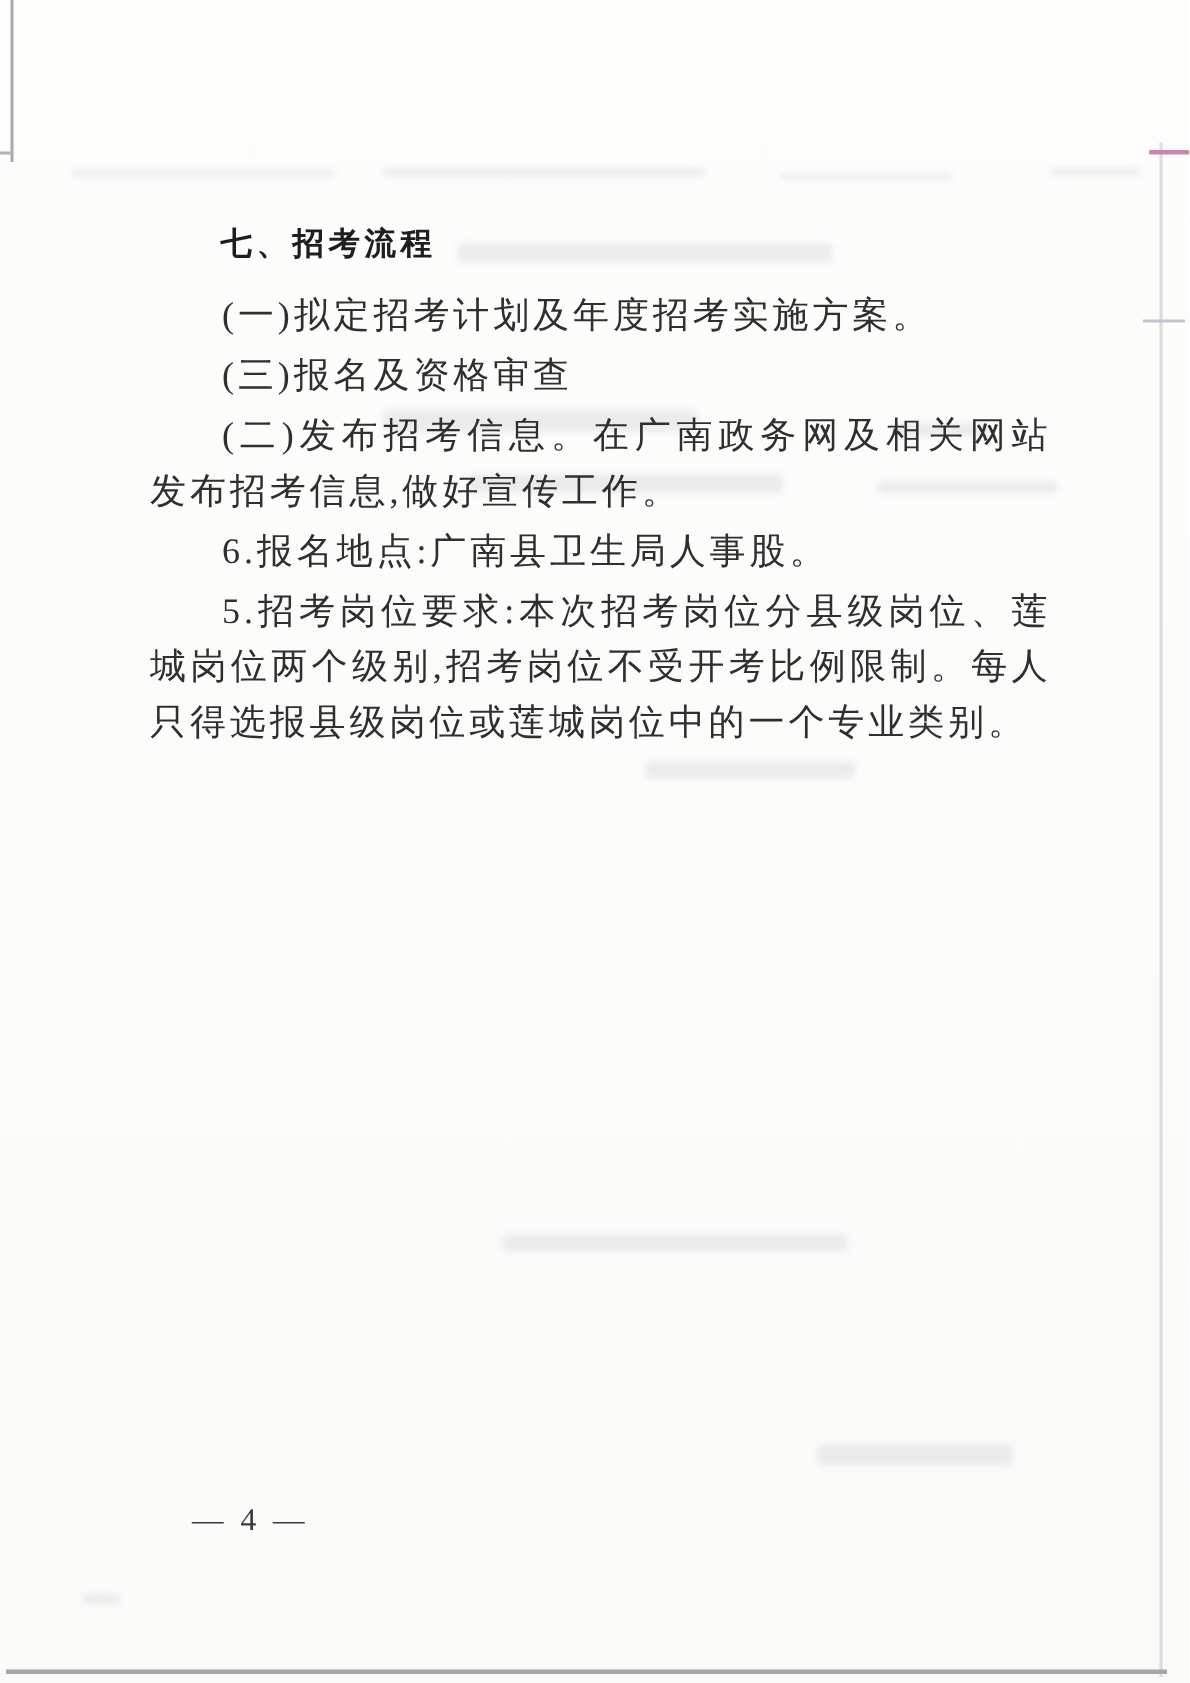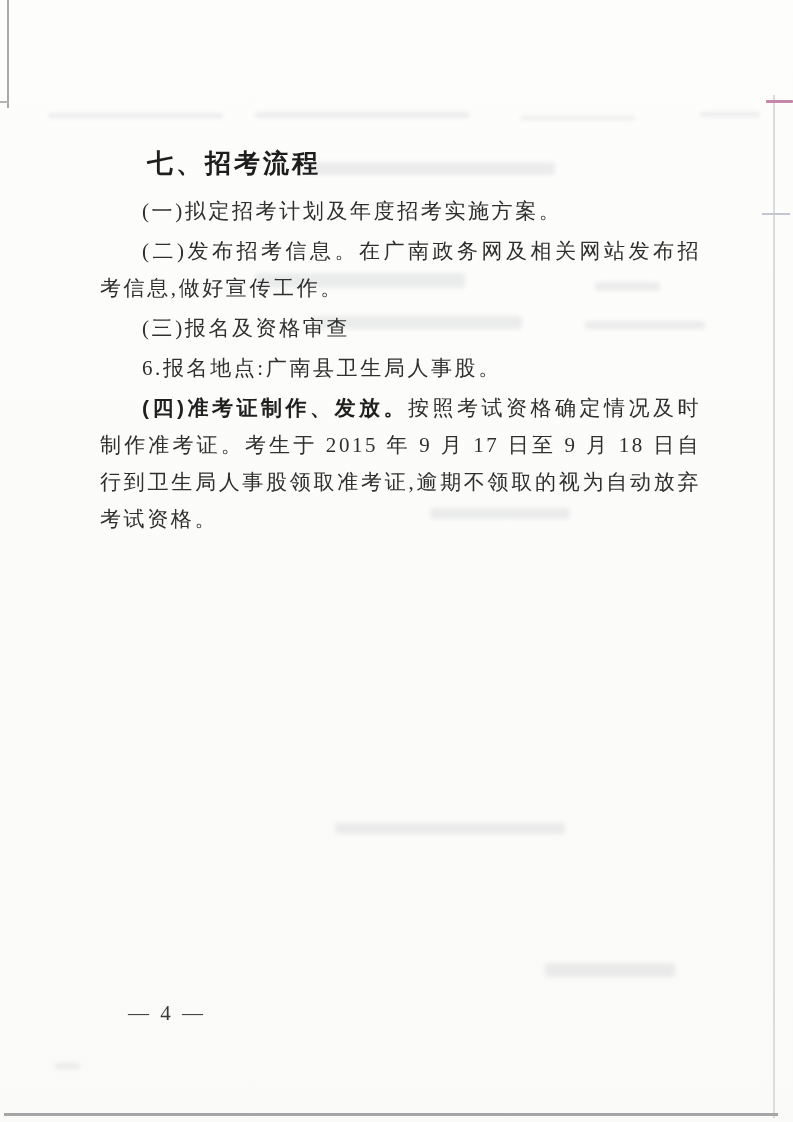--- a/index.html
+++ b/index.html
@@ -14,29 +14,29 @@
     position: absolute; inset: 0;
     background: linear-gradient(180deg, #fdfdfc 0%, #fbfbfa 60%, #fafaf8 100%);
   }
   .content {
     position: absolute;
     left: 100px; top: 146px; width: 601px;
   }
   .doc-heading {
     font-family: "Liberation Sans", "DejaVu Sans", sans-serif;
     font-weight: bold;
-    font-size: 26px;
+    font-size: 21px;
     letter-spacing: 3px;
     color: #1e1e1e;
     margin-left: 47px;
     margin-bottom: 12px;
     line-height: 34px;
   }
   .para {
-    font-size: 21px;
+    font-size: 24px;
     line-height: 37px;
     letter-spacing: 2.6px;
     text-align: justify;
     text-indent: 2em;
     color: #2f2f2e;
     margin-bottom: 2px;
   }
   .para .lead {
     font-family: "Liberation Sans", "DejaVu Sans", sans-serif;
     font-weight: bold;
@@ -88,20 +88,20 @@
   <div class="smudge" style="left:585px; top:321px; width:120px; height:8px;"></div>
   <div class="smudge" style="left:430px; top:508px; width:140px; height:11px;"></div>
   <div class="smudge" style="left:335px; top:823px; width:230px; height:11px;"></div>
   <div class="smudge" style="left:545px; top:963px; width:130px; height:14px;"></div>
   <div class="smudge" style="left:55px;  top:1063px; width:25px; height:6px;"></div>
 
   <div class="content">
     <div class="doc-heading">七、招考流程</div>
 
     <p class="para"><span class="lead"></span><span>(一)拟定招考计划及年度招考实施方案。</span></p>
+    <p class="para"><span class="lead"></span><span>(三)报名及资格审查</span></p>
     <p class="para"><span class="lead"></span><span>(二)发布招考信息。在广南政务网及相关网站发布招考信息,做好宣传工作。</span></p>
-    <p class="para"><span class="lead"></span><span>(三)报名及资格审查</span></p>
     <p class="para"><span class="lead"></span><span>6.报名地点:广南县卫生局人事股。</span></p>
-    <p class="para"><span class="lead">(四)准考证制作、发放。</span><span>按照考试资格确定情况及时制作准考证。考生于 2015 年 9 月 17 日至 9 月 18 日自行到卫生局人事股领取准考证,逾期不领取的视为自动放弃考试资格。</span></p>
+    <p class="para"><span class="lead"></span><span>5.招考岗位要求:本次招考岗位分县级岗位、莲城岗位两个级别,招考岗位不受开考比例限制。每人只得选报县级岗位或莲城岗位中的一个专业类别。</span></p>
   </div>
 
   <div class="footer-pagenum">— 4 —</div>
 </div>
 
 </body></html>

